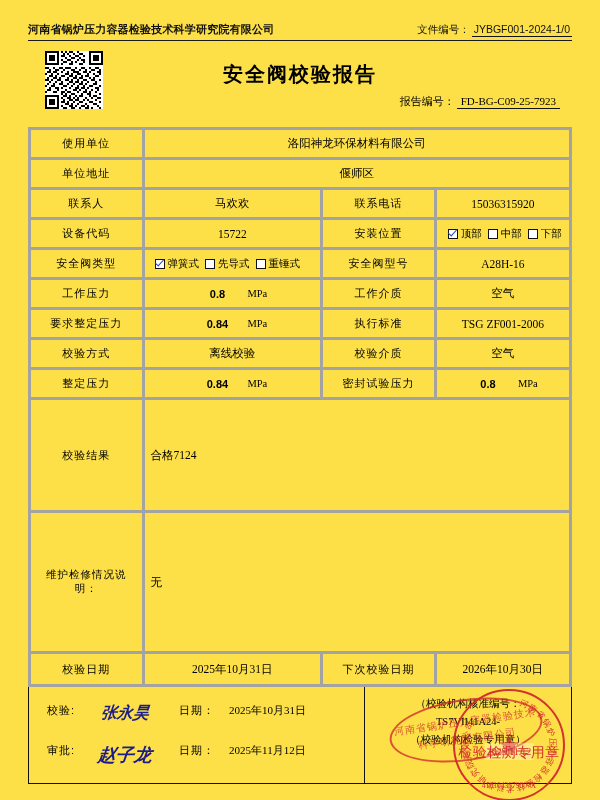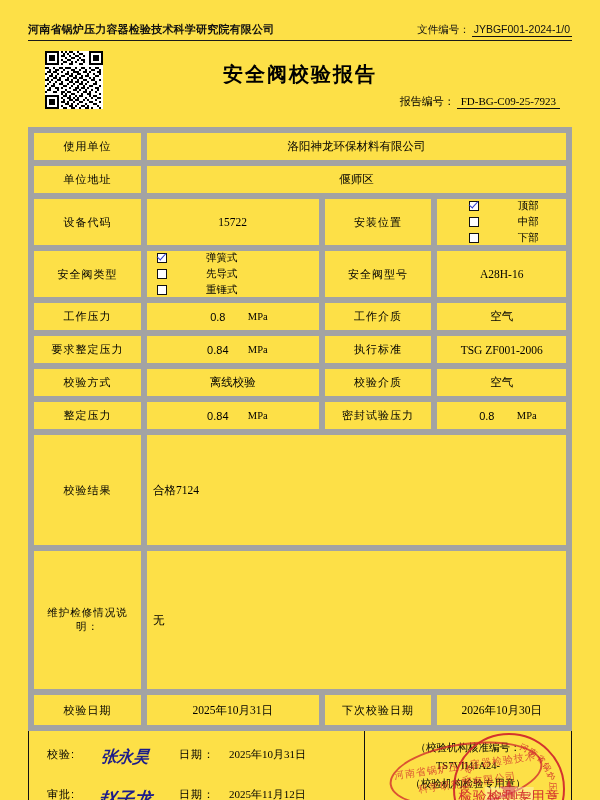--- a/index.html
+++ b/index.html
@@ -89,21 +89,21 @@
 
   
   table.main {
     width: 100%;
     border-collapse: collapse;
     table-layout: fixed;
     font-size: 11px;
     color: #000;
   }
   table.main td {
-    border: 6px solid #a3a3a3;
+    border: 3px solid #a3a3a3;
     padding: 0 6px;
     height: 27px;
     vertical-align: middle;
   }
   td.lbl {
     text-align: center;
     letter-spacing: 1px;
   }
   td.val {
     text-align: center;
@@ -113,37 +113,36 @@
   .unit {
     font-family: "Liberation Serif", serif;
     font-size: 10.5px;
     margin-left: 10px;
   }
   .valwrap {
     display: flex;
     align-items: center;
     justify-content: center;
   }
-  .valwrap .num { min-width: 40px; text-align: center; }
+  .valwrap .num { min-width: 40px; text-align: center; font-weight: bold; }
 
   .cbset {
     display: flex;
     align-items: center;
     justify-content: flex-start;
     flex-wrap: wrap;
     gap: 2px 6px;
     font-size: 10.5px;
     padding-left: 4px;
   }
   .cbset.center { justify-content: center; }
   .cb {
     display: inline-flex;
     align-items: center;
     white-space: nowrap;
-    gap: 36px;
   }
   .box {
     display: inline-block;
     width: 8px;
     height: 8px;
     border: 1px solid #111;
     margin-right: 3px;
     position: relative;
     background: #fff;
   }
@@ -531,20 +530,26 @@
       <tbody>
         <tr>
           <td class="lbl">使用单位</td>
           <td class="val" colspan="3">洛阳神龙环保材料有限公司</td>
         </tr>
         <tr>
           <td class="lbl">单位地址</td>
           <td class="val" colspan="3">偃师区</td>
         </tr>
         <tr>
+          <td class="lbl">联系人</td>
+          <td class="val">马欢欢</td>
+          <td class="lbl">联系电话</td>
+          <td class="val">15036315920</td>
+        </tr>
+        <tr>
           <td class="lbl">设备代码</td>
           <td class="val">15722</td>
           <td class="lbl">安装位置</td>
           <td>
             <div class="cbset center">
               <span class="cb">
                   <span class="box checked"></span>
                   <span>顶部</span>
                 </span>
               <span class="cb">

